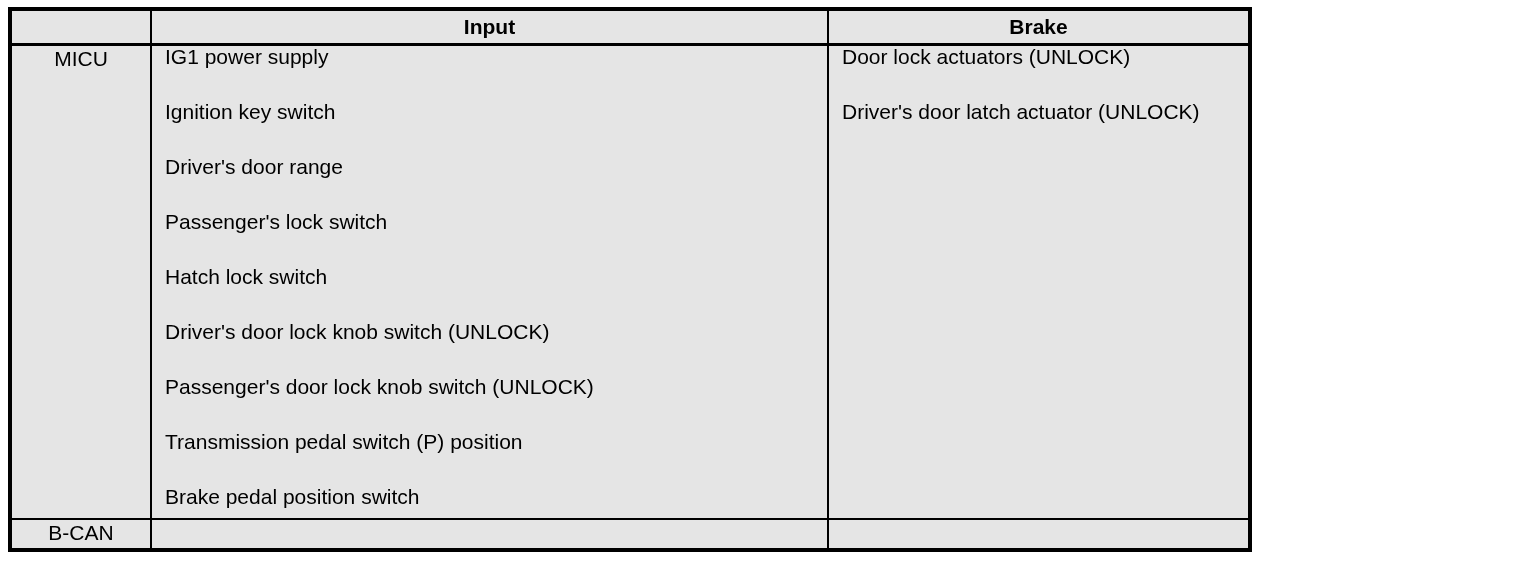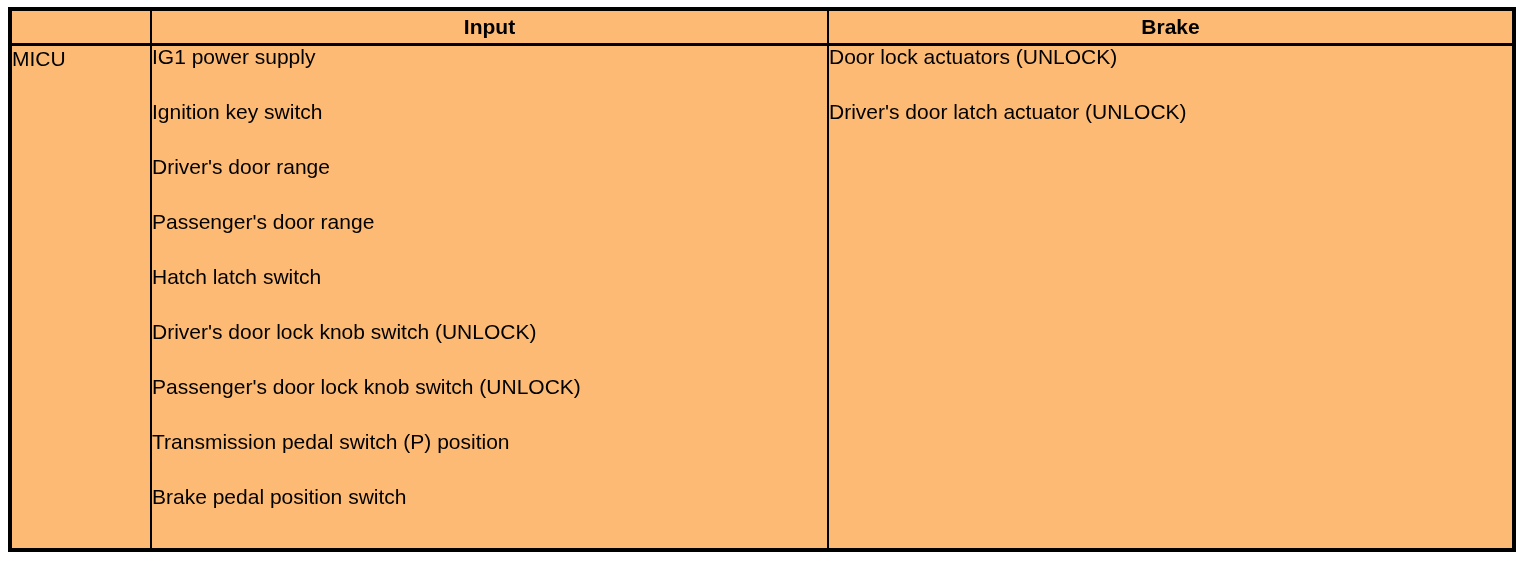--- a/index.html
+++ b/index.html
@@ -13,26 +13,26 @@
     color: #000000;
     font-family: "Liberation Sans", sans-serif;
     font-size: 21px;
     position: relative;
     overflow: hidden;
   }
   table.io-table {
     position: absolute;
     left: 8px;
     top: 7px;
-    width: 1508px;
+    width: 1244px;
     height: 545px;
     border-collapse: collapse;
     table-layout: fixed;
     border: 4px solid #000000;
-    background: #fdba74;
+    background: #e5e5e5;
   }
   .io-table col.c-label  { width: 141px; }
   .io-table col.c-input  { width: 677px; }
   .io-table col.c-output { width: auto;  }
   .io-table th,
   .io-table td {
     border: 2px solid #000000;
     padding: 0;
     vertical-align: top;
     font-size: 21px;
@@ -42,30 +42,31 @@
     border-bottom: 3px solid #000000;
     height: 32px;
     vertical-align: middle;
     text-align: center;
     font-weight: bold;
     padding: 0;
   }
   .label-cell {
     padding: 2px 2px 0 2px;
     line-height: 26px;
-    text-align: left;
+    text-align: center;
     font-weight: normal;
   }
   .content-cell {
     padding: 4px 0 0 5px;
   }
   .item {
     line-height: 21px;
     margin-bottom: 34px;
     white-space: nowrap;
+    padding-left: 13px;
   }
   .item:last-child {
     margin-bottom: 0;
   }
   .bcan-row td {
     height: 28px;
   }
 </style>
 </head>
 <body>
@@ -83,26 +84,31 @@
       <th>Brake</th>
     </tr>
   </thead>
   <tbody>
     <tr>
       <td class="label-cell">MICU</td>
       <td class="content-cell">
         <div class="item">IG1 power supply</div>
         <div class="item">Ignition key switch</div>
         <div class="item">Driver's door range</div>
-        <div class="item">Passenger's door range</div>
-        <div class="item">Hatch latch switch</div>
+        <div class="item">Passenger's lock switch</div>
+        <div class="item">Hatch lock switch</div>
         <div class="item">Driver's door lock knob switch (UNLOCK)</div>
         <div class="item">Passenger's door lock knob switch (UNLOCK)</div>
         <div class="item">Transmission pedal switch (P) position</div>
         <div class="item">Brake pedal position switch</div>
       </td>
       <td class="content-cell">
         <div class="item">Door lock actuators (UNLOCK)</div>
         <div class="item">Driver's door latch actuator (UNLOCK)</div>
       </td>
     </tr>
+    <tr class="bcan-row">
+      <td class="label-cell">B-CAN</td>
+      <td class="content-cell"></td>
+      <td class="content-cell"></td>
+    </tr>
   </tbody>
 </table>
 
 </body></html>

